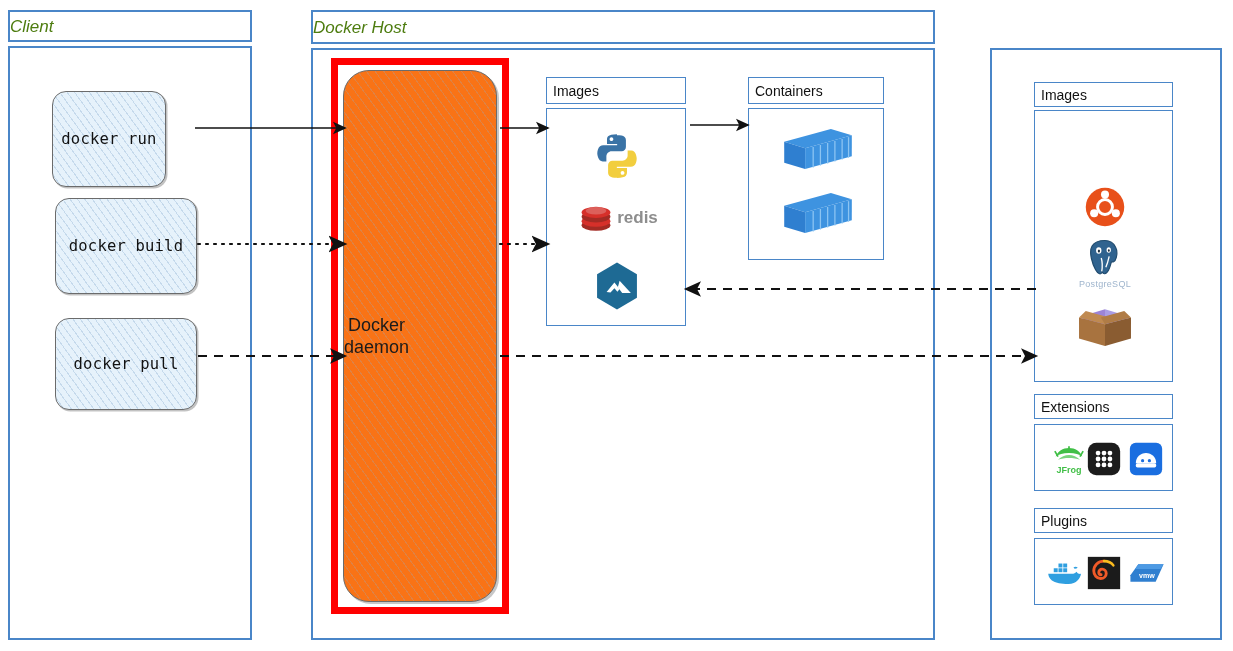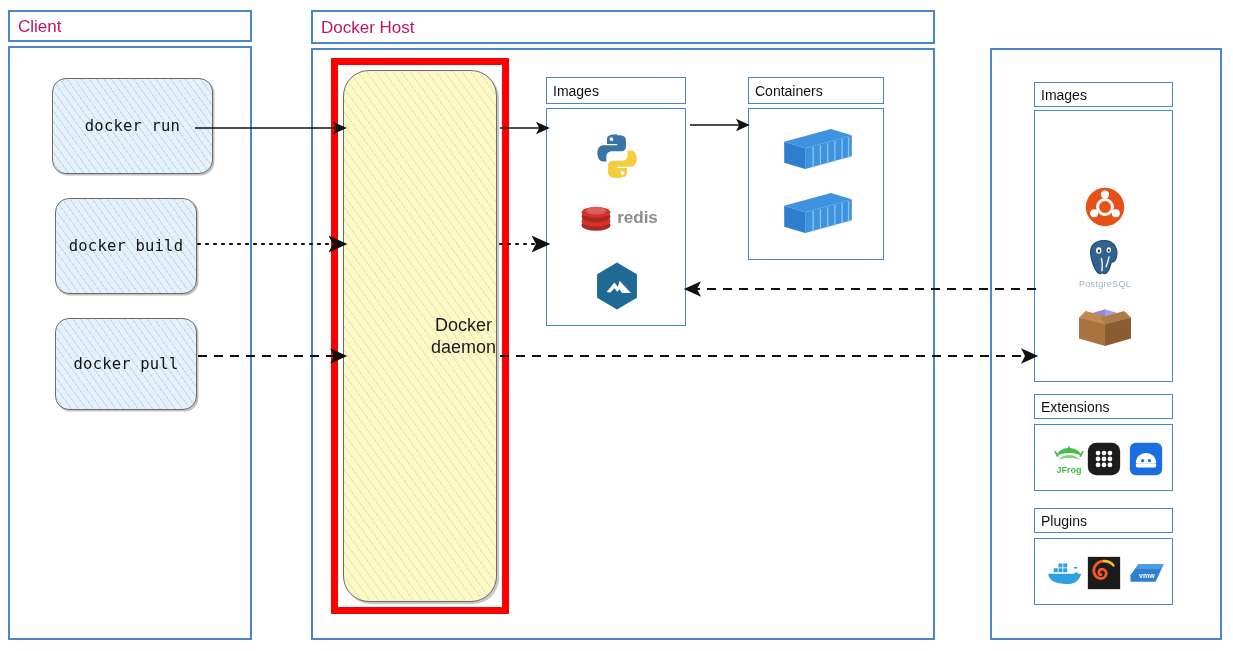--- a/index.html
+++ b/index.html
@@ -8,22 +8,21 @@
     font-family:"Liberation Sans", sans-serif;
     -webkit-font-smoothing:antialiased;
   }
   #stage{position:absolute;left:0;top:0;width:1233px;height:651px;}
 
   
   .panel-title{
     position:absolute;box-sizing:border-box;
     border:2px solid #4a86c8;background:#ffffff;
     display:flex;align-items:center;
-    padding-left:8px;
-    font-size:17px;color:#be185d;line-height:1;
+    font-size:17px;color:#4d7c0f;line-height:1;font-style:italic;
   }
   .panel-body{
     position:absolute;box-sizing:border-box;
     border:2px solid #4a86c8;background:#ffffff;
   }
   .sub-title{
     position:absolute;box-sizing:border-box;
     border:1.5px solid #4a86c8;background:#ffffff;
     display:flex;align-items:center;padding-left:6px;
     font-size:14px;color:#111111;line-height:1;
@@ -53,23 +52,23 @@
   .cmdbox span{position:relative;z-index:2;}
 
   
   #daemon-highlight{
     position:absolute;box-sizing:border-box;
     border:7px solid #ff0000;background:transparent;
   }
   #daemon-box{
     position:absolute;box-sizing:border-box;
     border:1.4px solid #6b6b6b;border-radius:26px;
-    background:#fef9c3;
+    background:#f97316;
     box-shadow:2px 2px 0 rgba(130,130,130,.45);
-    display:flex;align-items:center;justify-content:flex-end;
+    display:flex;align-items:center;justify-content:flex-start;
     overflow:hidden;
   }
   #daemon-box::before{
     content:"";position:absolute;inset:0;
     background:repeating-linear-gradient(54deg,
       rgba(140,175,210,.26) 0 1px, rgba(255,255,255,0) 1px 7px);
     pointer-events:none;
   }
   #daemon-label{
     position:relative;z-index:2;text-align:center;
@@ -86,21 +85,21 @@
 </head>
 <body>
 
 <div id="stage">
 
   <div class="panel-title" style="left:8px;top:10px;width:244px;height:32px;">
     <span>Client</span>
   </div>
   <div class="panel-body" style="left:8px;top:46px;width:244px;height:594px;"></div>
 
-  <div class="cmdbox" style="left:52px;top:78px;width:161px;height:96px;">
+  <div class="cmdbox" style="left:52px;top:91px;width:114px;height:96px;">
     <span>docker run</span>
   </div>
   <div class="cmdbox" style="left:55px;top:198px;width:142px;height:96px;">
     <span>docker build</span>
   </div>
   <div class="cmdbox" style="left:55px;top:318px;width:142px;height:92px;">
     <span>docker pull</span>
   </div>
 
   <div class="panel-title" style="left:311px;top:10px;width:624px;height:34px;">

